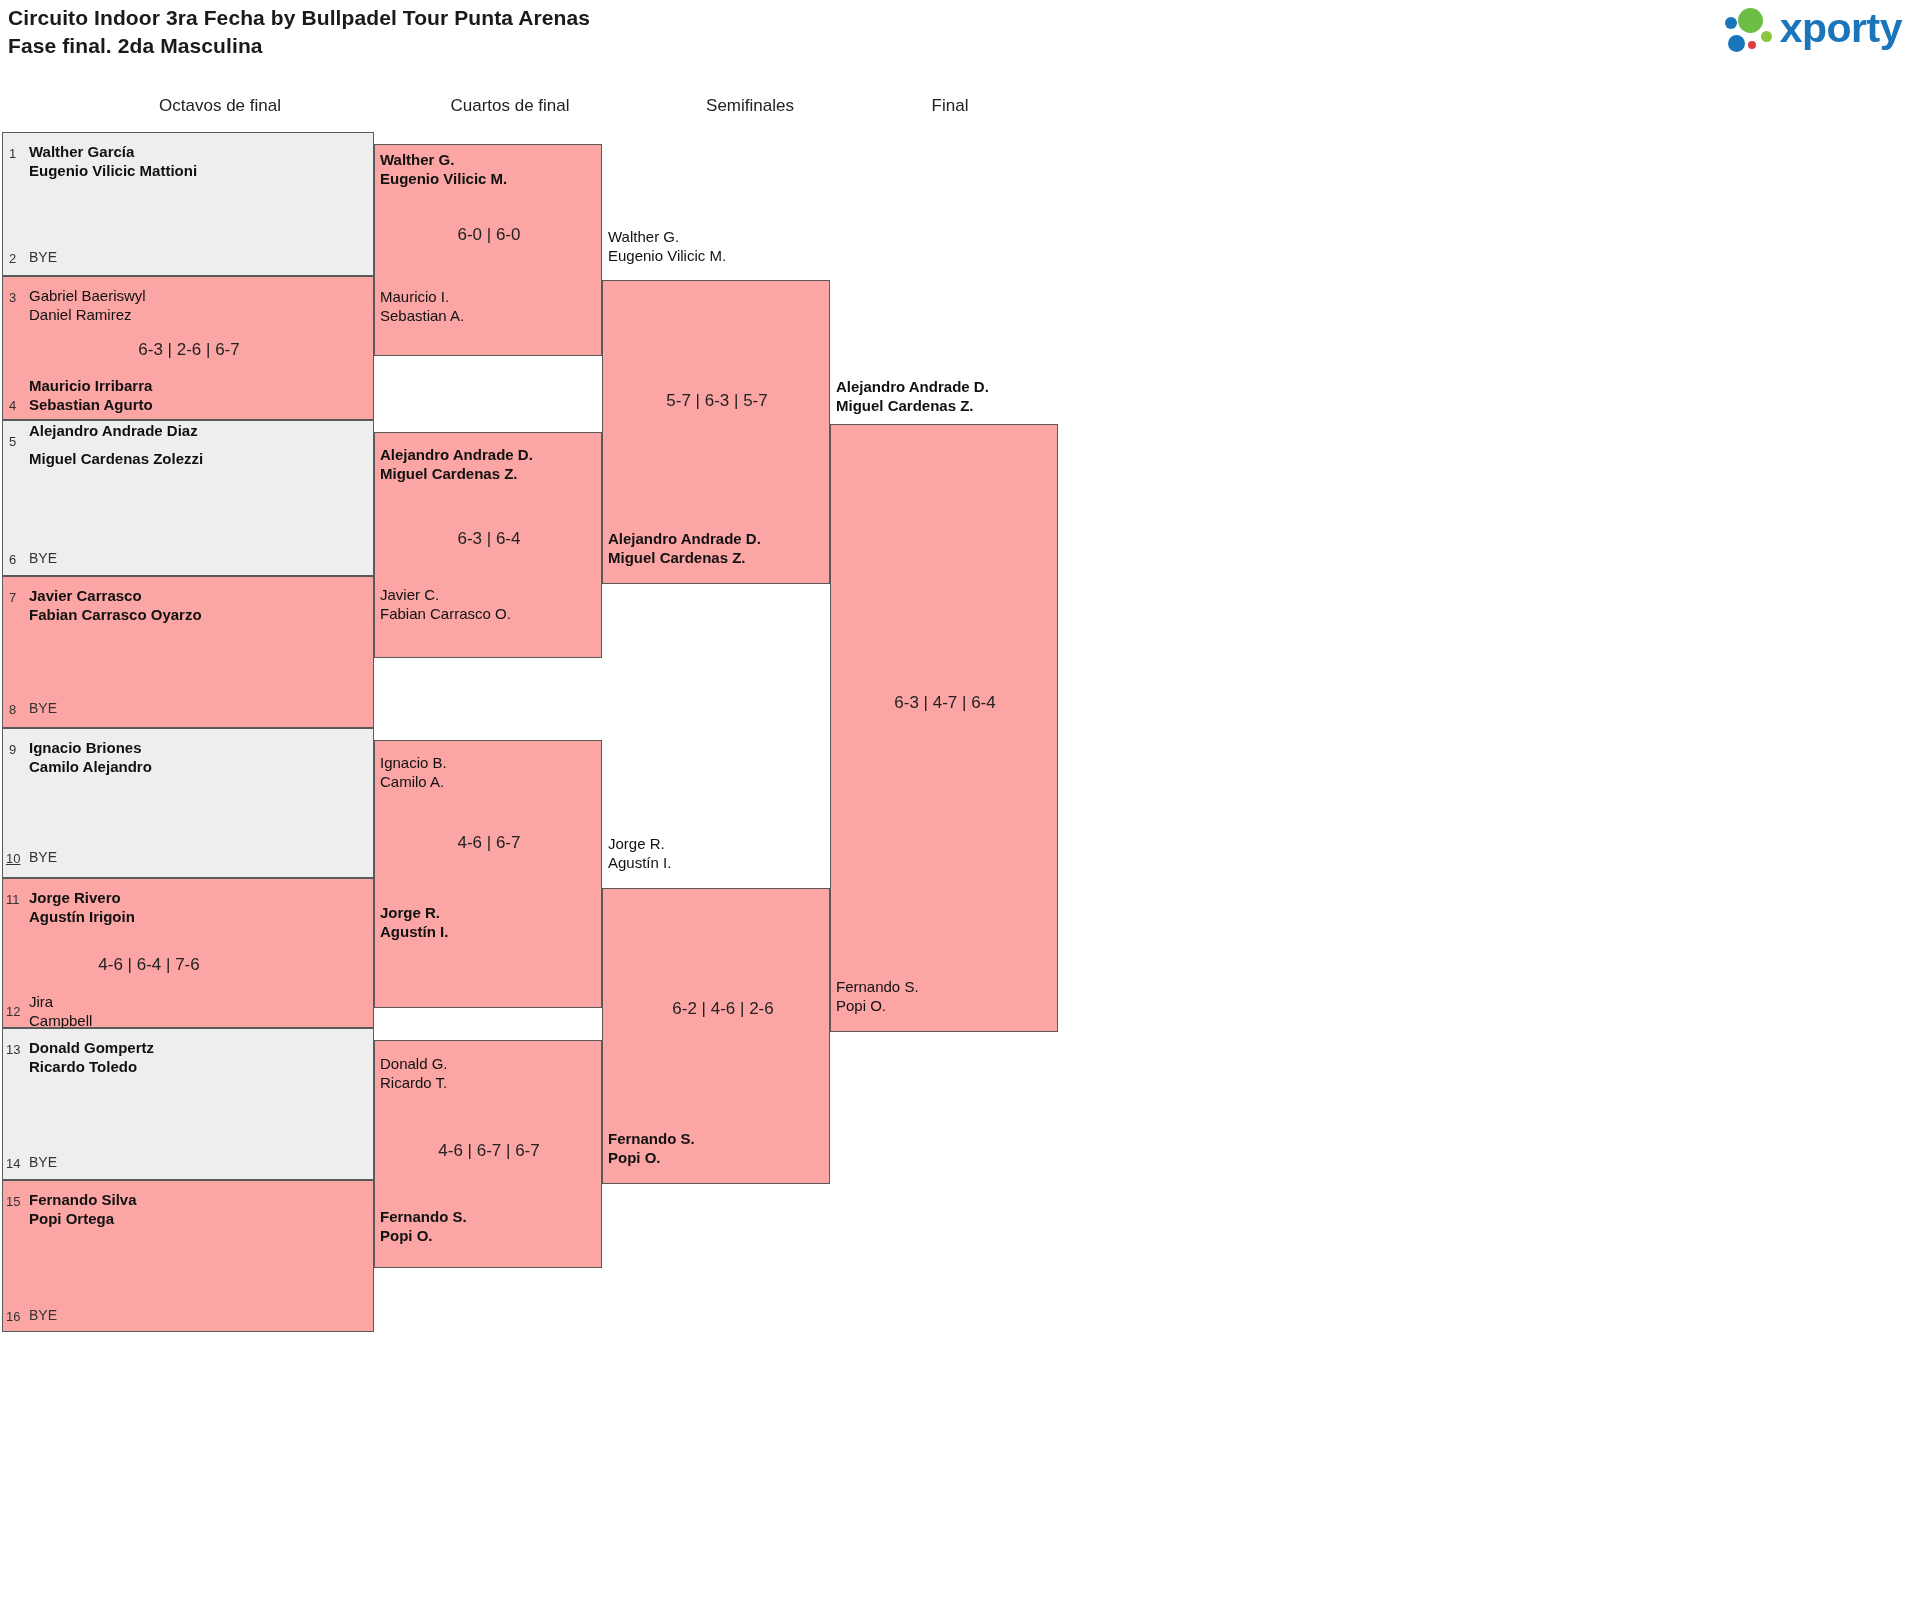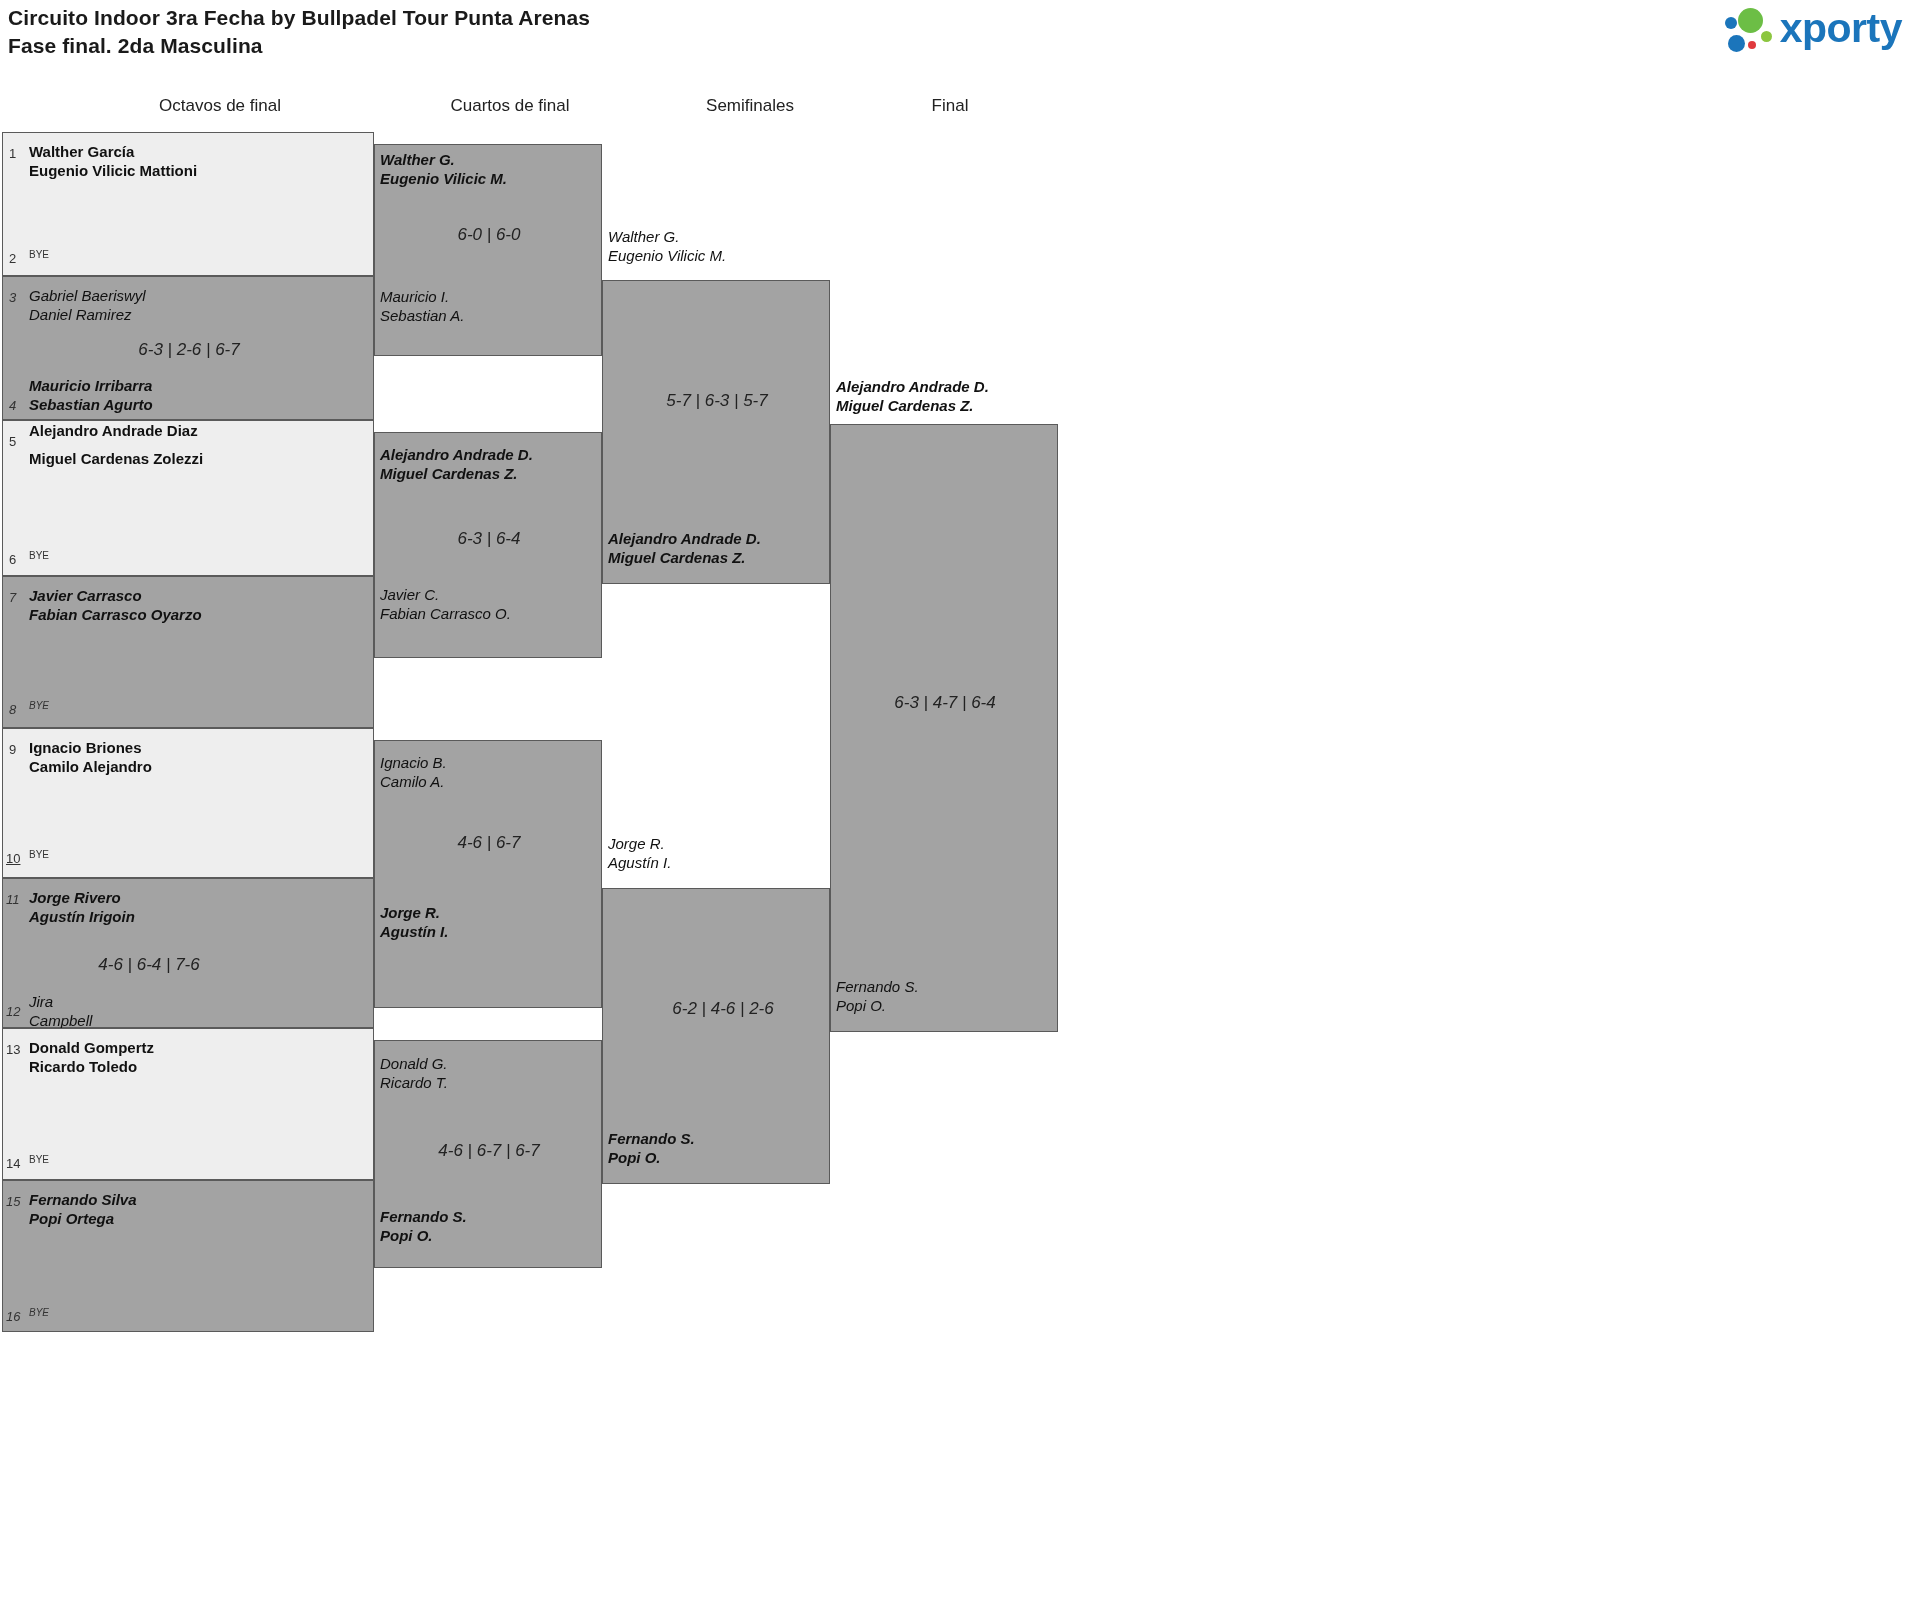--- a/index.html
+++ b/index.html
@@ -73,36 +73,36 @@
     white-space: nowrap;
   }
 
   
   .box {
     position: absolute;
     box-sizing: border-box;
     border: 1px solid #5a5a5a;
   }
   .box.shaded { background: #eeeeee; }
-  .box.plain  { background: #a3a3a3; font-style: italic; }
+  .box.plain  { background: #fca5a5; }
 
   .seed {
     position: absolute;
     font-size: 13px;
     color: #333;
   }
   .team {
     position: absolute;
     font-size: 15px;
     line-height: 1.27;
     color: #111;
     white-space: nowrap;
   }
   .team.bold { font-weight: bold; }
-  .team.bye { font-size: 10px; color: #333; }
+  .team.bye { font-size: 14px; color: #333; }
   .score {
     position: absolute;
     font-size: 17px;
     color: #222;
     white-space: nowrap;
     text-align: center;
   }
 </style>
 </head>
 <body>

